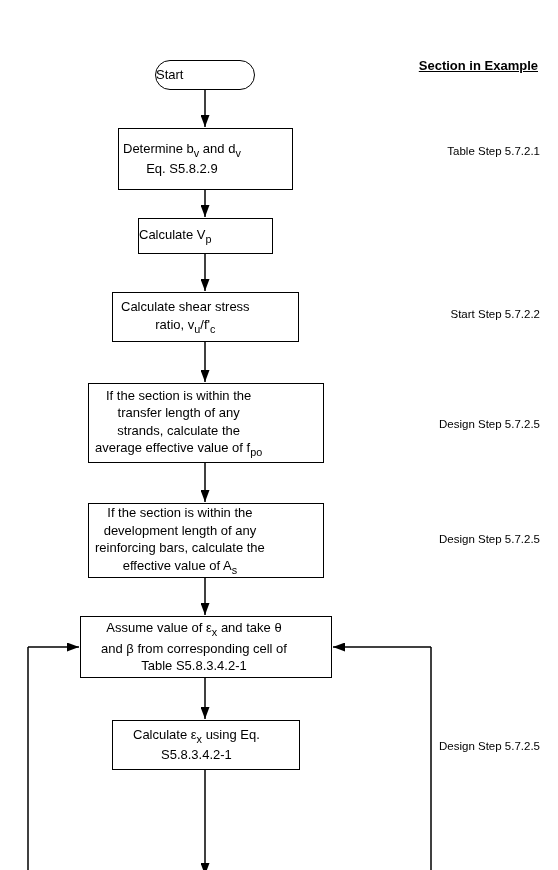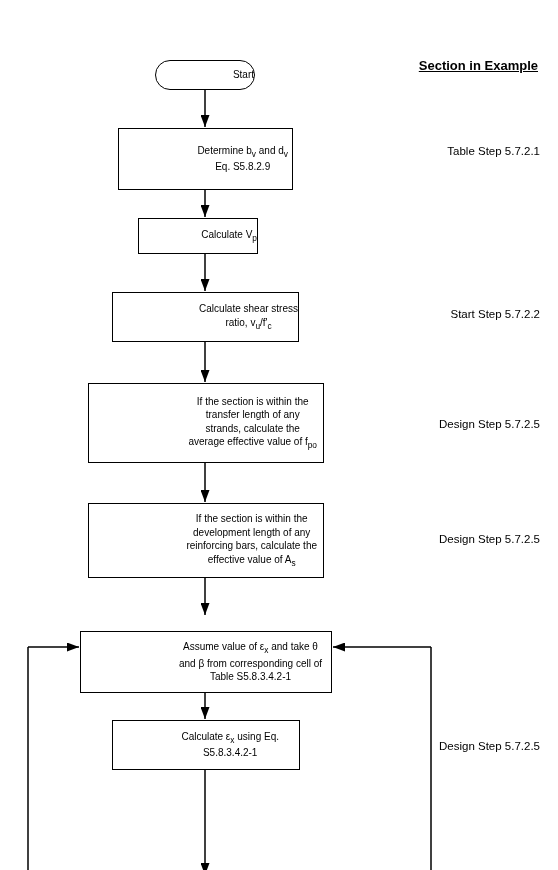--- a/index.html
+++ b/index.html
@@ -28,23 +28,23 @@
       font-weight: bold;
       text-decoration: underline;
       font-size: 13px;
     }
 
     
     .shape {
       position: absolute;
       display: flex;
       align-items: center;
-      justify-content: flex-end;
+      justify-content: flex-start;
       text-align: center;
-      font-size: 10px;
+      font-size: 13px;
       line-height: 1.35;
     }
 
     .rounded-rect {
       border: 1.5px solid #000;
       border-radius: 20px;
       background: #fff;
     }
 
     .rect {
@@ -123,37 +123,37 @@
   </svg>
 
   <div class="shape rounded-rect" style="top:12px; left:155px; width:100px; height:30px;">
     <span>Start</span>
   </div>
 
   <div class="shape rect" style="top:80px; left:118px; width:175px; height:62px; padding:4px;">
     <span>Determine b<sub>v</sub> and d<sub>v</sub><br>Eq. S5.8.2.9</span>
   </div>
 
-  <div class="shape rect" style="top:170px; left:138px; width:120px; height:36px;">
+  <div class="shape rect" style="top:170px; left:138px; width:135px; height:36px;">
     <span>Calculate V<sub>p</sub></span>
   </div>
 
-  <div class="shape rect" style="top:244px; left:112px; width:187px; height:50px; padding:0;">
+  <div class="shape rect" style="top:244px; left:112px; width:187px; height:50px; padding:8px;">
     <span>Calculate shear stress<br>ratio, v<sub>u</sub>/f'<sub>c</sub></span>
   </div>
 
   <div class="shape rect" style="top:335px; left:88px; width:236px; height:80px; padding:6px;">
     <span>If the section is within the<br>transfer length of any<br>strands, calculate the<br>average effective value of f<sub>po</sub></span>
   </div>
 
   <div class="shape rect" style="top:455px; left:88px; width:236px; height:75px; padding:6px;">
     <span>If the section is within the<br>development length of any<br>reinforcing bars, calculate the<br>effective value of A<sub>s</sub></span>
   </div>
 
-  <div class="shape rect" style="top:583px; left:80px; width:252px; height:62px; padding:9px;">
+  <div class="shape rect" style="top:568px; left:80px; width:252px; height:62px; padding:20px;">
     <span>Assume value of ε<sub>x</sub> and take θ<br>and β from corresponding cell of<br>Table S5.8.3.4.2-1</span>
   </div>
 
   <div class="shape rect" style="top:672px; left:112px; width:188px; height:50px; padding:20px;">
     <span>Calculate ε<sub>x</sub> using Eq.<br>S5.8.3.4.2-1</span>
   </div>
 
   <div class="design-step" style="top:97px; right:18px;">
     <span>Table Step 5.7.2.1</span>
   </div>

